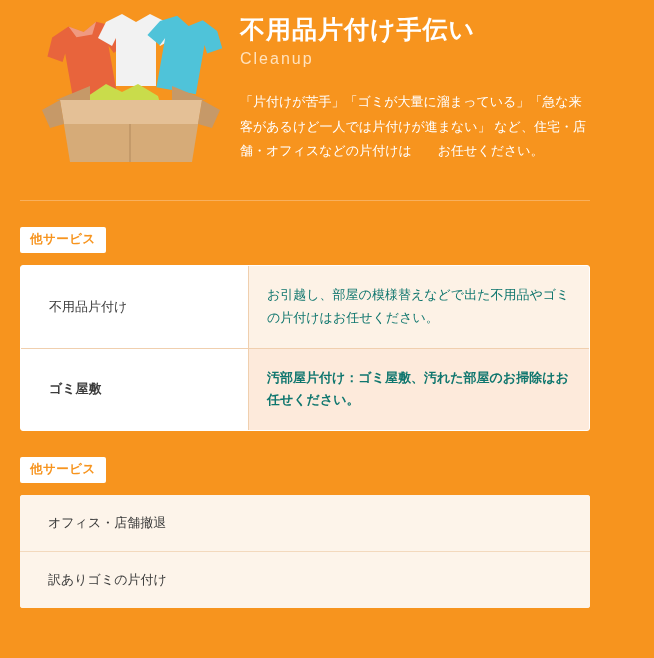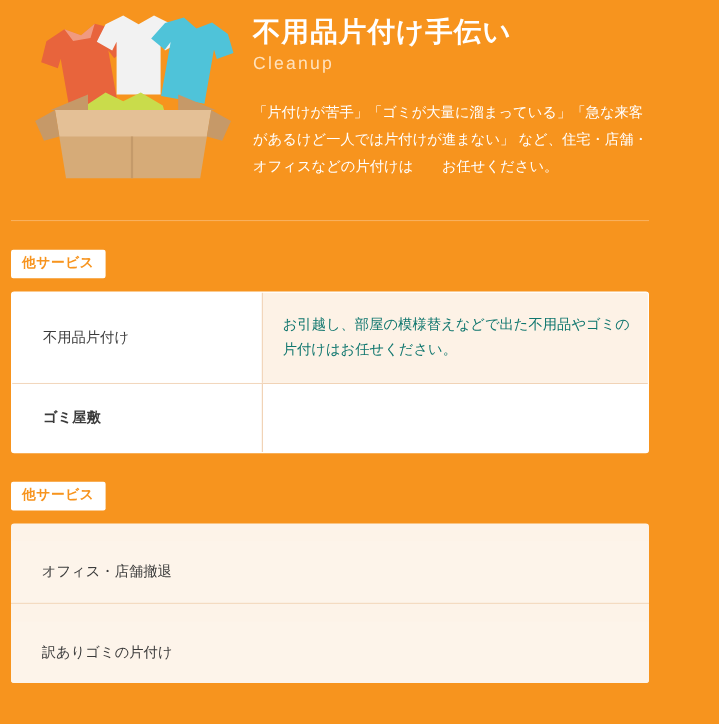--- a/index.html
+++ b/index.html
@@ -13,20 +13,21 @@
     font-family: "Liberation Sans", sans-serif;
     color: #ffffff;
     overflow: hidden;
     position: relative;
   }
   .page {
     width: 600px;
     height: 658px;
     position: relative;
     box-sizing: border-box;
+    padding-left: 10px;
   }
 
   
   .header {
     display: flex;
     align-items: flex-start;
     padding: 8px 10px 0 10px;
   }
   .illustration {
     width: 220px;
@@ -124,21 +125,20 @@
     background: #fdf3e8;
     border-radius: 3px;
     overflow: hidden;
   }
   .list-item {
     font-size: 13px;
     color: #3b3b3b;
     padding: 19px 0 19px 28px;
     border-bottom: 1px solid #f3d9bd;
     background: #fdf4ea;
-    margin-top: 16px;
   }
   .list-item.alt { background: #fdebd9; }
   .list-item:last-child { border-bottom: none; }
 </style>
 </head>
 <body>
 
 <div class="page">
 
   
@@ -190,20 +190,21 @@
   
   <div class="tag">他サービス</div>
 
   <div class="table">
     <div class="row">
       <div class="row-head">不用品片付け</div>
       <div class="row-body">お引越し、部屋の模様替えなどで出た不用品やゴミの片付けはお任せください。</div>
     </div>
     <div class="row alt">
       <div class="row-head">ゴミ屋敷</div>
+      <div class="row-body">汚部屋片付け：ゴミ屋敷、汚れた部屋のお掃除はお任せください。</div>
     </div>
   </div>
 
   
   <div class="tag">他サービス</div>
 
   <div class="list">
     <div class="list-item">オフィス・店舗撤退</div>
     <div class="list-item">訳ありゴミの片付け</div>
   </div>

